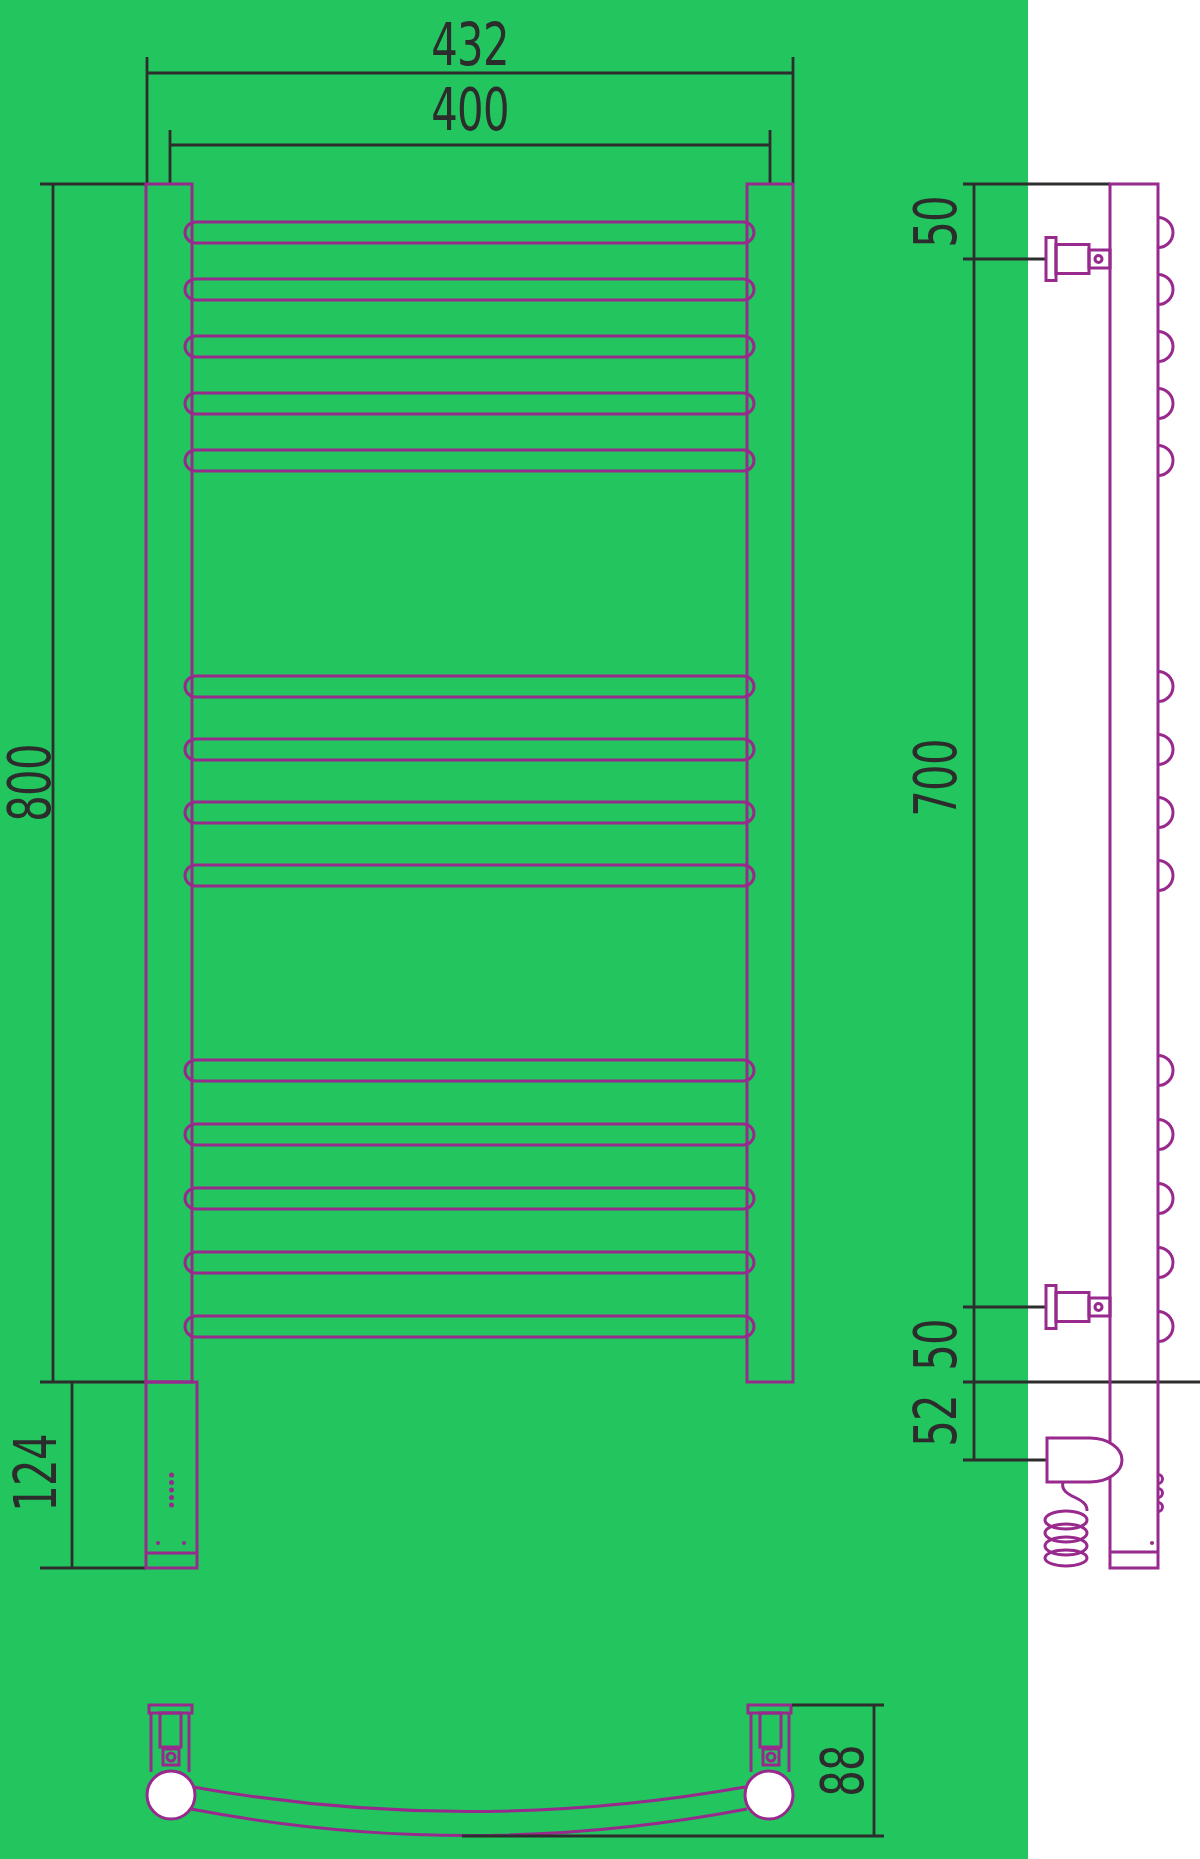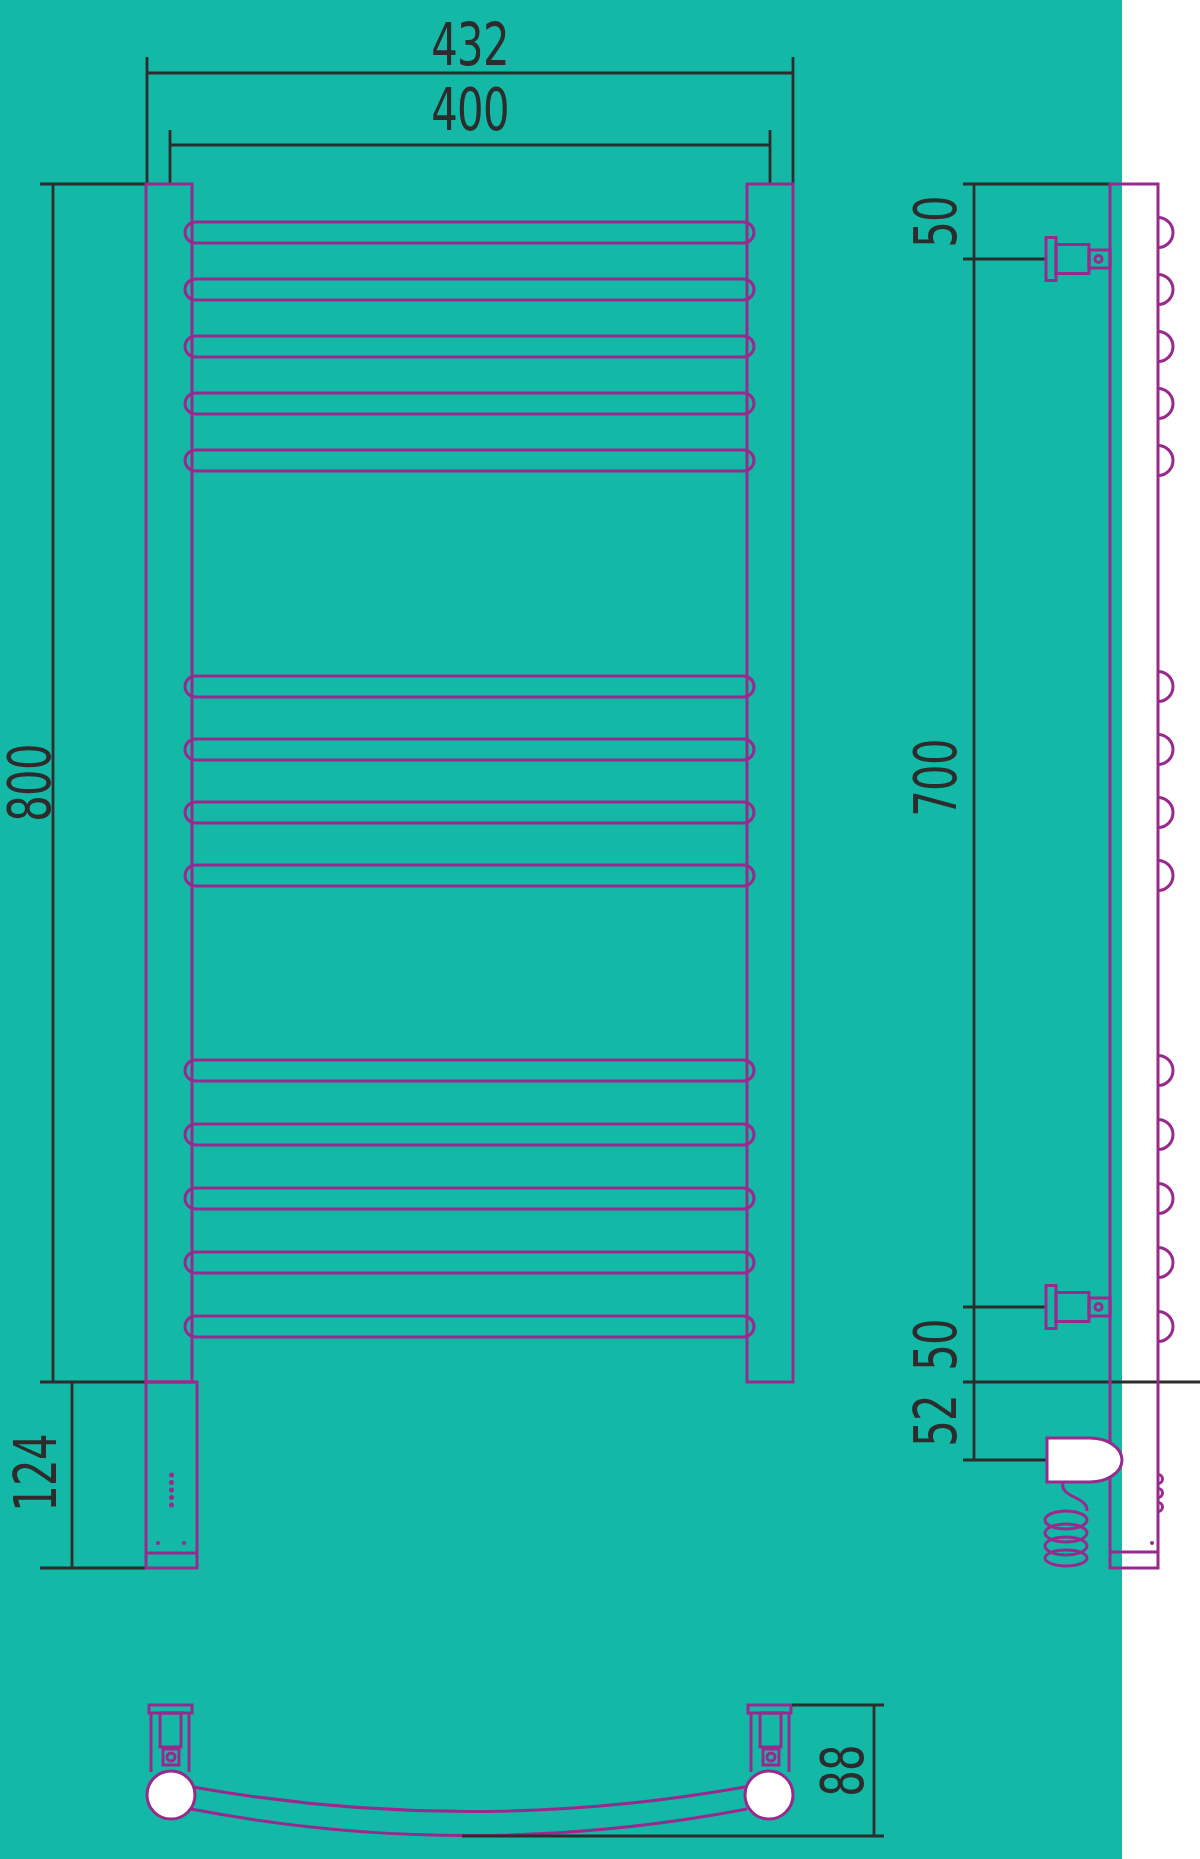--- a/index.html
+++ b/index.html
@@ -1,18 +1,18 @@
 <!DOCTYPE html>
 <html style="--accent: #982A8E; --line: #2d2d2d;"><head>
 <meta charset="utf-8">
 <style>
   :root { --accent:#982A8E; --line:#2d2d2d; }
   html,body { margin:0; padding:0; background:#ffffff; }
   .stage {
-    position:relative; width:1122px; height:1859px; background:#14b8a6;
+    position:relative; width:1028px; height:1859px; background:#22c55e;
     font-family:"DejaVu Sans", sans-serif;
   }
   svg { position:absolute; left:0; top:0; }
   .p  { stroke:var(--accent); stroke-width:3; fill:none; }
   .pf { stroke:var(--accent); stroke-width:3; fill:#ffffff; }
   .pd { fill:var(--accent); stroke:none; }
   .k  { stroke:var(--line); stroke-width:2.8; fill:none; }
   .dim-label {
     font-family:"DejaVu Sans", sans-serif;
     font-size:58px; fill:#2c2c2c; letter-spacing:-1px;

